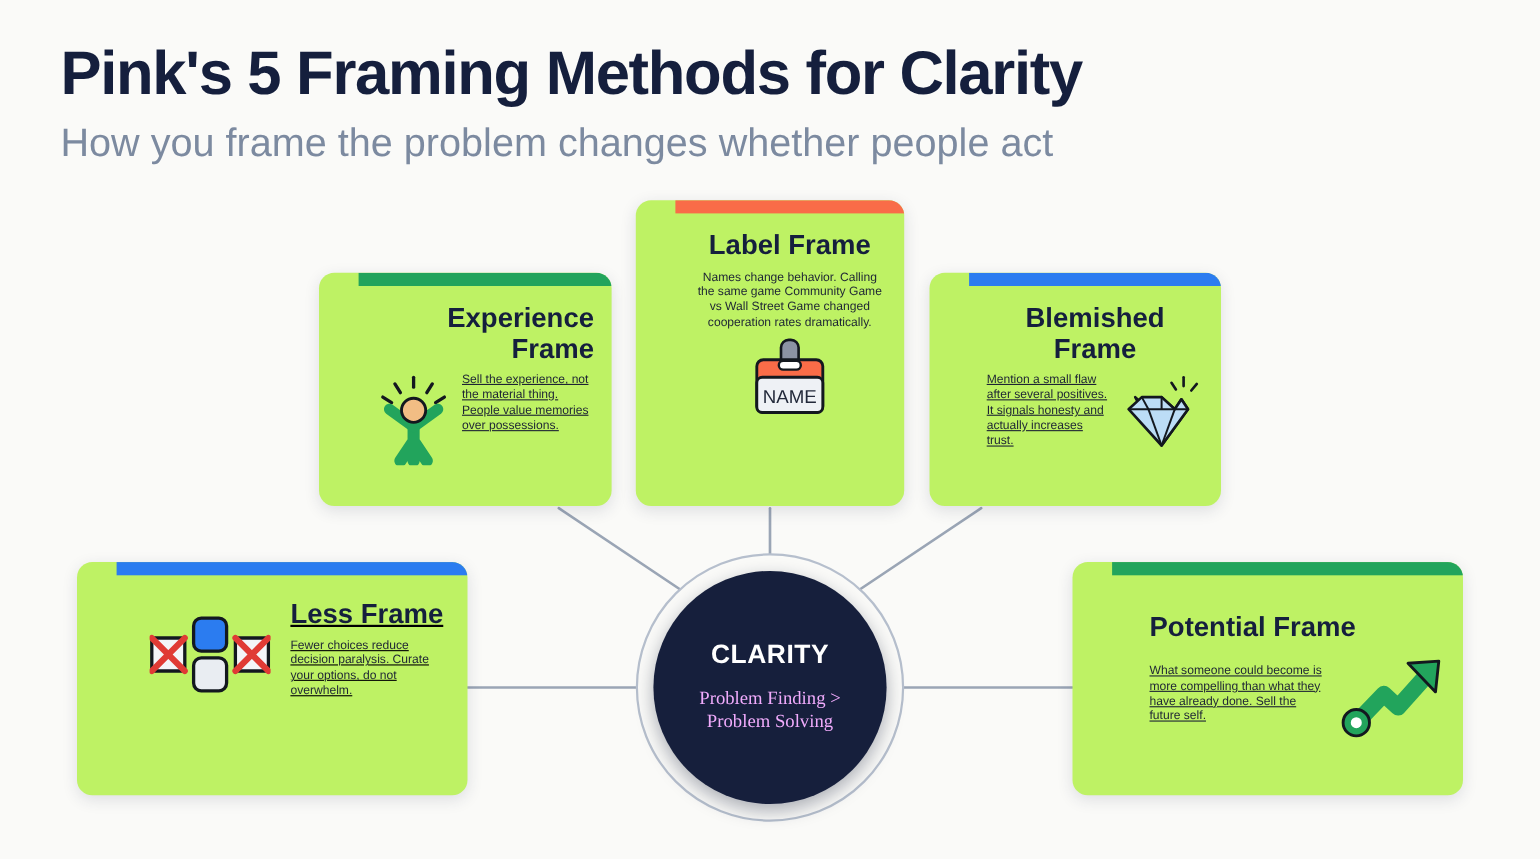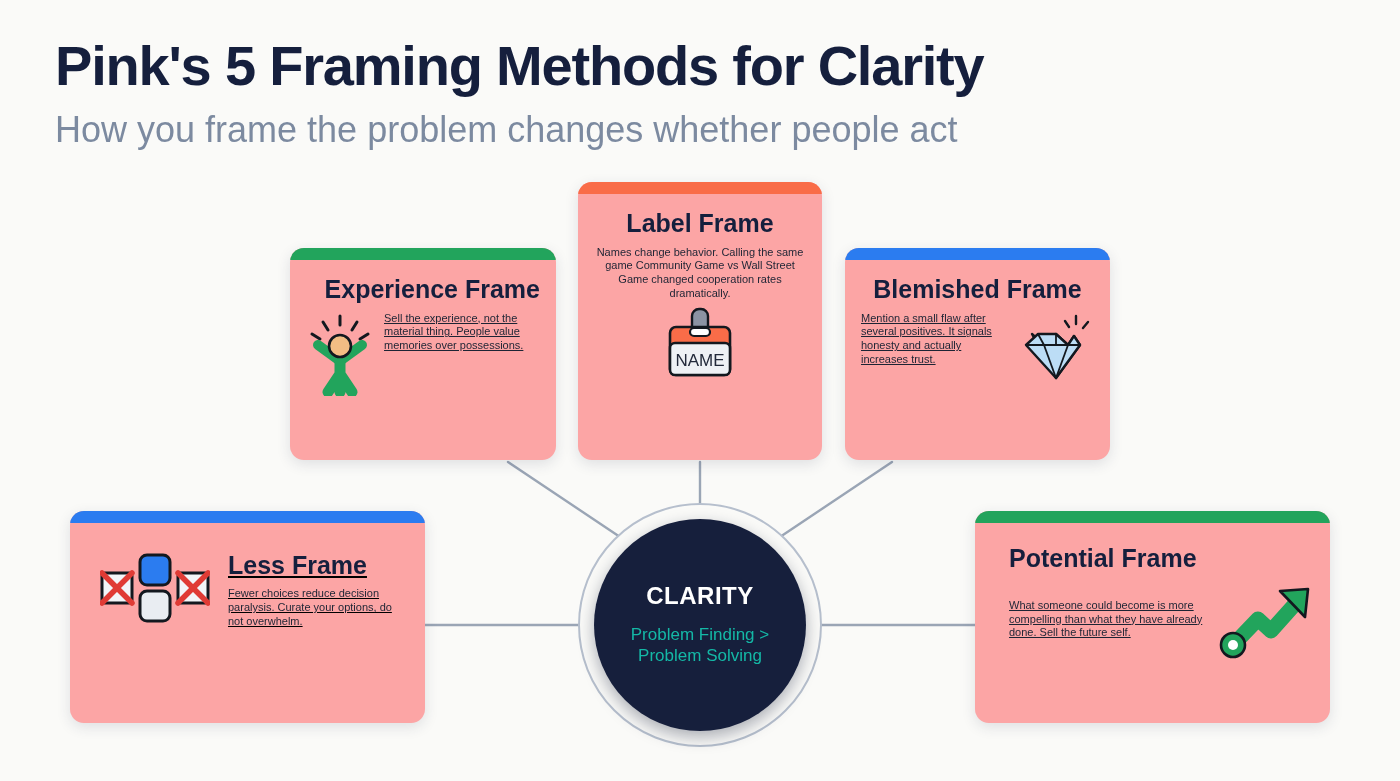--- a/index.html
+++ b/index.html
@@ -42,31 +42,32 @@
     background:#161f3c;
     box-shadow:0 6px 16px rgba(20,28,54,.35);
     display:flex;flex-direction:column;align-items:center;justify-content:center;
     box-sizing:border-box;
   }
   .hub-title{
     color:#ffffff;font-size:24px;font-weight:bold;letter-spacing:.5px;
     line-height:1;margin-bottom:16px;
   }
   .hub-sub{
-    color:#14b8a6;font-size:17px;line-height:1.25;text-align:center;
+    color:#f0abfc;font-size:17px;line-height:1.25;text-align:center;font-family:Liberation Serif, serif;
   }
 
   
   .card{
     position:absolute;
-    background:#fca5a5;
+    background:#bef264;
     border-radius:14px;
     box-shadow:0 4px 14px rgba(40,50,80,.13);
     overflow:hidden;
     box-sizing:border-box;
+    padding-left:36px;
   }
   .bar{height:12px;width:100%;}
   .card-body{padding:10px 16px 14px 16px;}
   .card-h{
     font-size:25px;font-weight:bold;color:#151f3d;
     line-height:1.1;margin:6px 0 8px 0;
   }
   .card-p{
     font-size:11px;line-height:1.27;color:#1d2434;
   }
@@ -206,21 +207,21 @@
           <div class="card-h" style="margin-top:0">Less Frame</div>
           <div class="card-p">Fewer choices reduce decision paralysis. Curate your options, do not overwhelm.</div>
         </div>
       </div>
     </div>
   </div>
 
   <div class="card" id="card-potential">
     <div class="bar" style="background:#22a45c"></div>
     <div class="card-body" style="padding-left:34px">
-      <div class="card-h" style="margin-top:12px">Potential Frame</div>
+      <div class="card-h" style="margin-top:24px">Potential Frame</div>
       <div class="row" style="gap:14px;align-items:center">
         <div class="txt card-p">What someone could become is more compelling than what they have already done. Sell the future self.</div>
         <div class="icon-box">
           <svg width="96" height="78" viewBox="0 0 96 78">
             <path d="M17 62 L40 38 L53 50 L78 22" stroke="#22a45c" stroke-width="15" fill="none" stroke-linejoin="round" stroke-linecap="butt"></path>
             <path d="M17 62 L40 38 L53 50 L78 22" stroke="#13181f" stroke-width="2.4" fill="none" stroke-linejoin="round" opacity="0"></path>
             <path d="M62 10 L90 8 L87 36 Z" fill="#22a45c" stroke="#13181f" stroke-width="2.6" stroke-linejoin="round"></path>
             <circle cx="15" cy="64" r="12" fill="#22a45c" stroke="#13181f" stroke-width="2.6"></circle>
             <circle cx="15" cy="64" r="5" fill="#ffffff"></circle>
           </svg>

